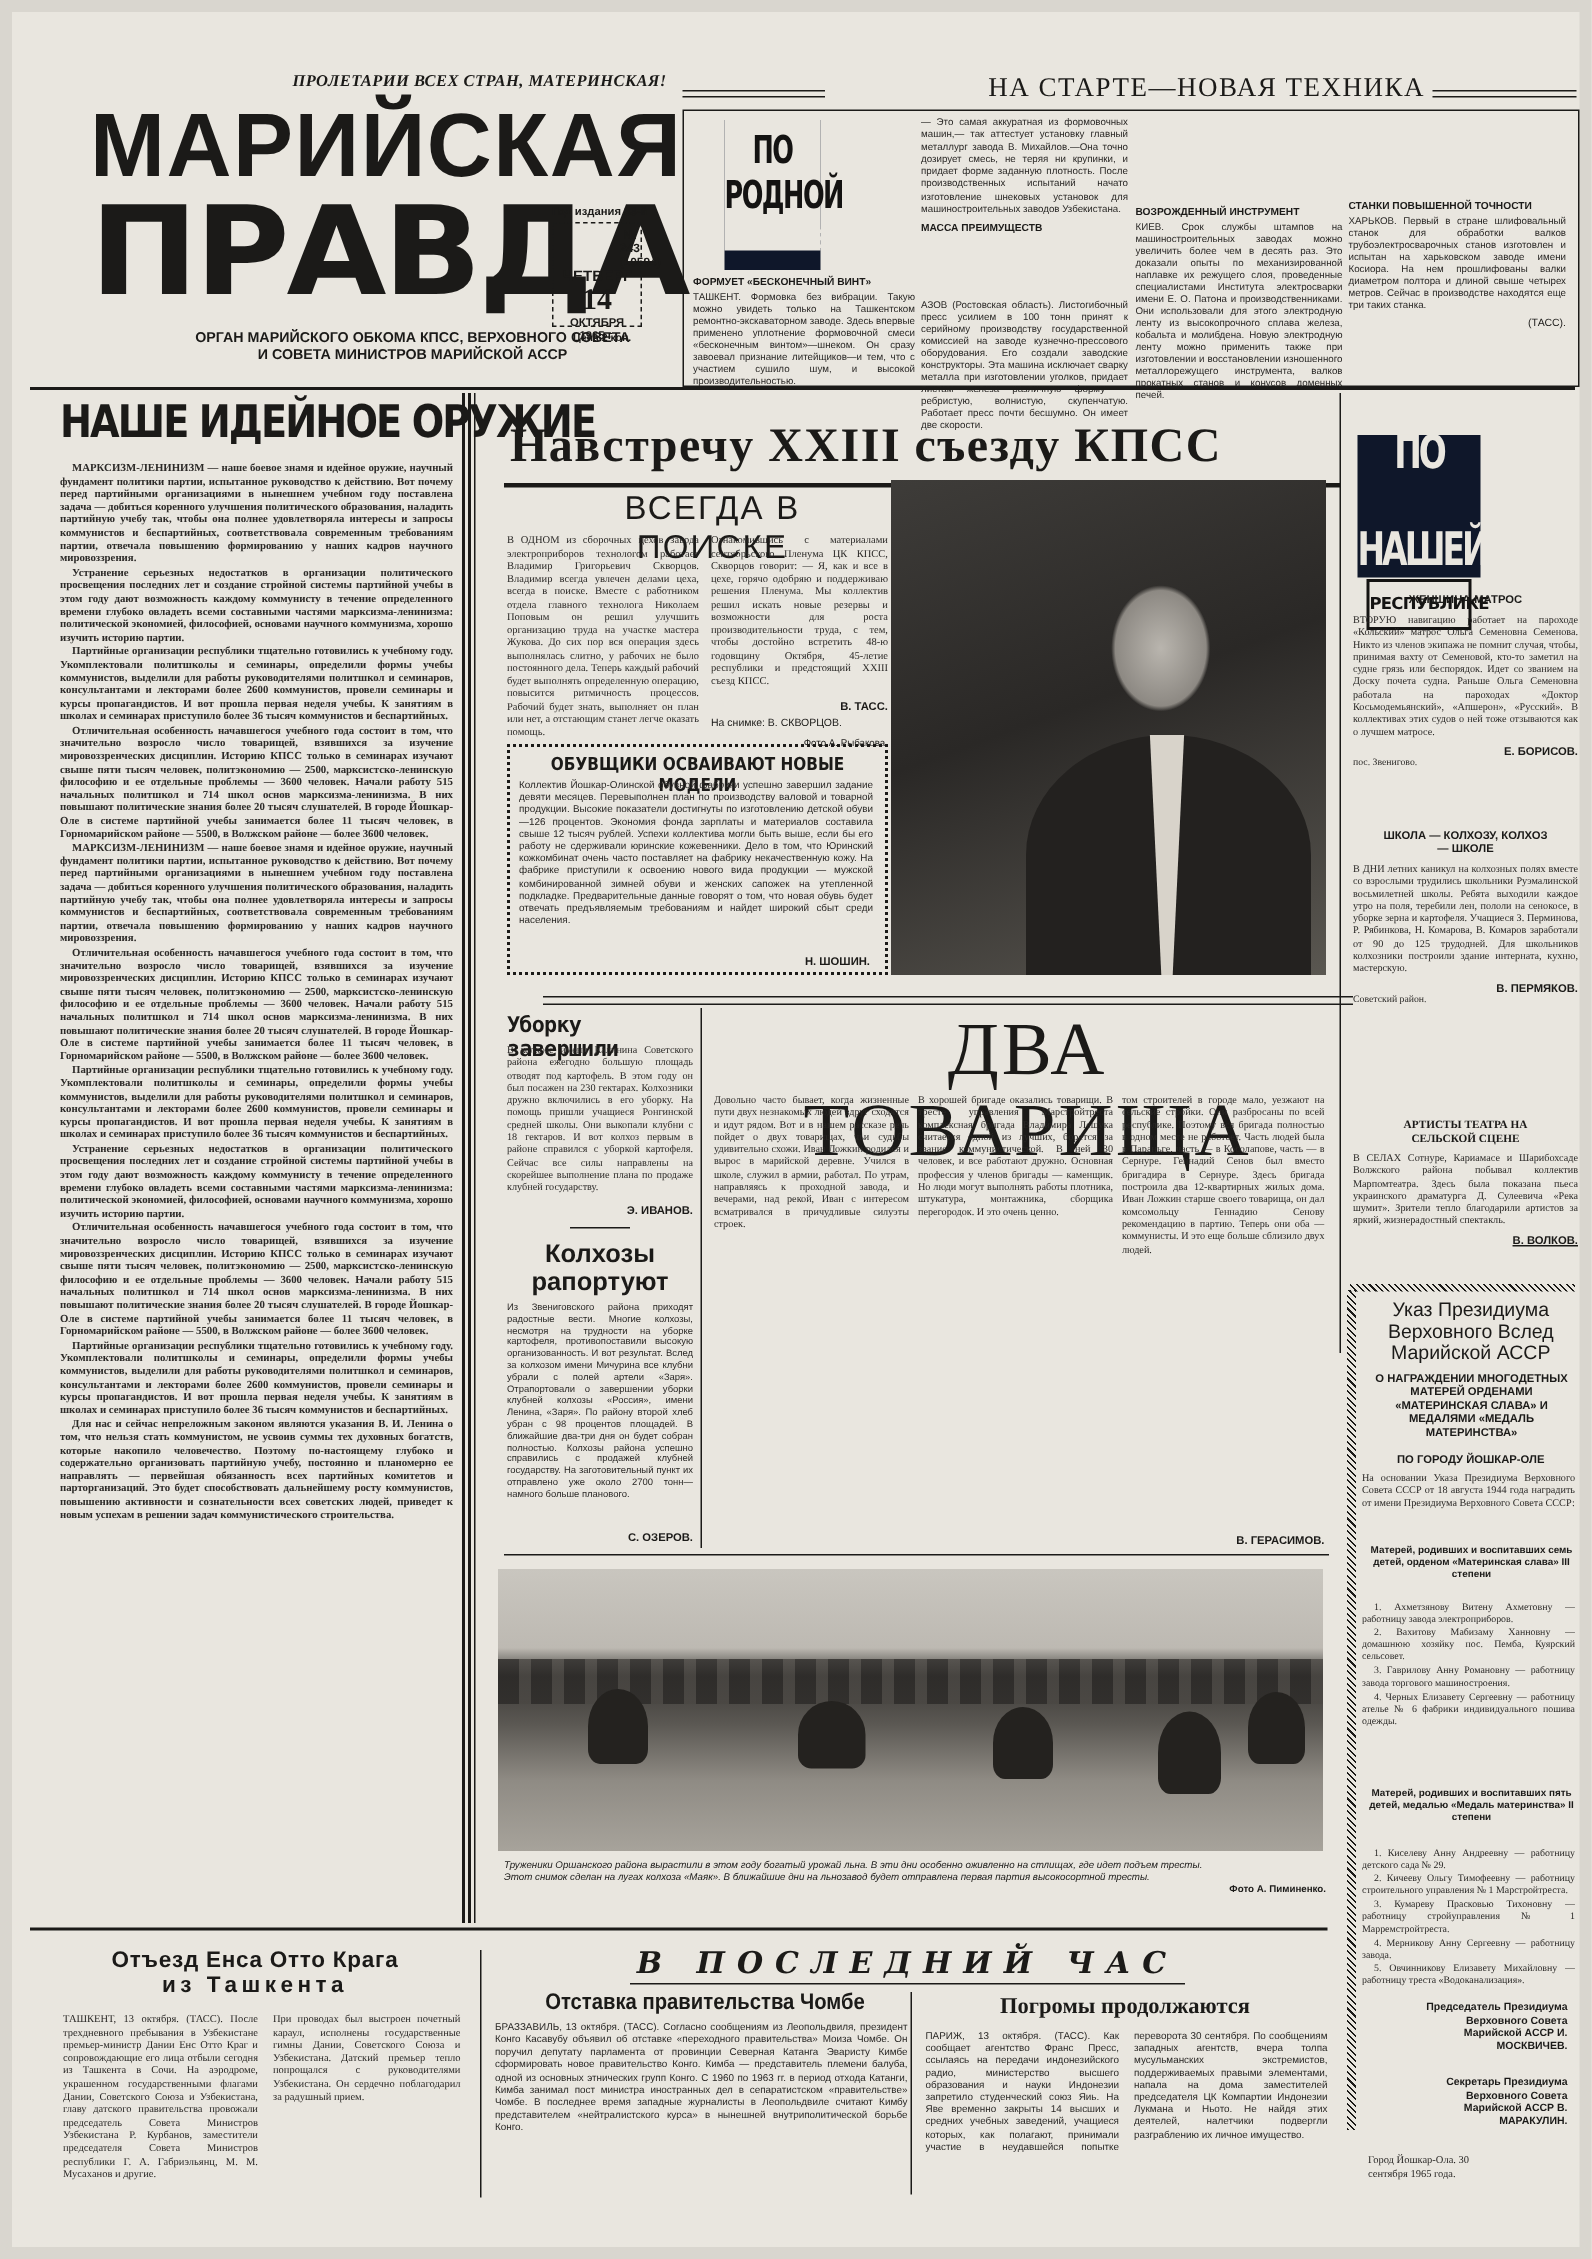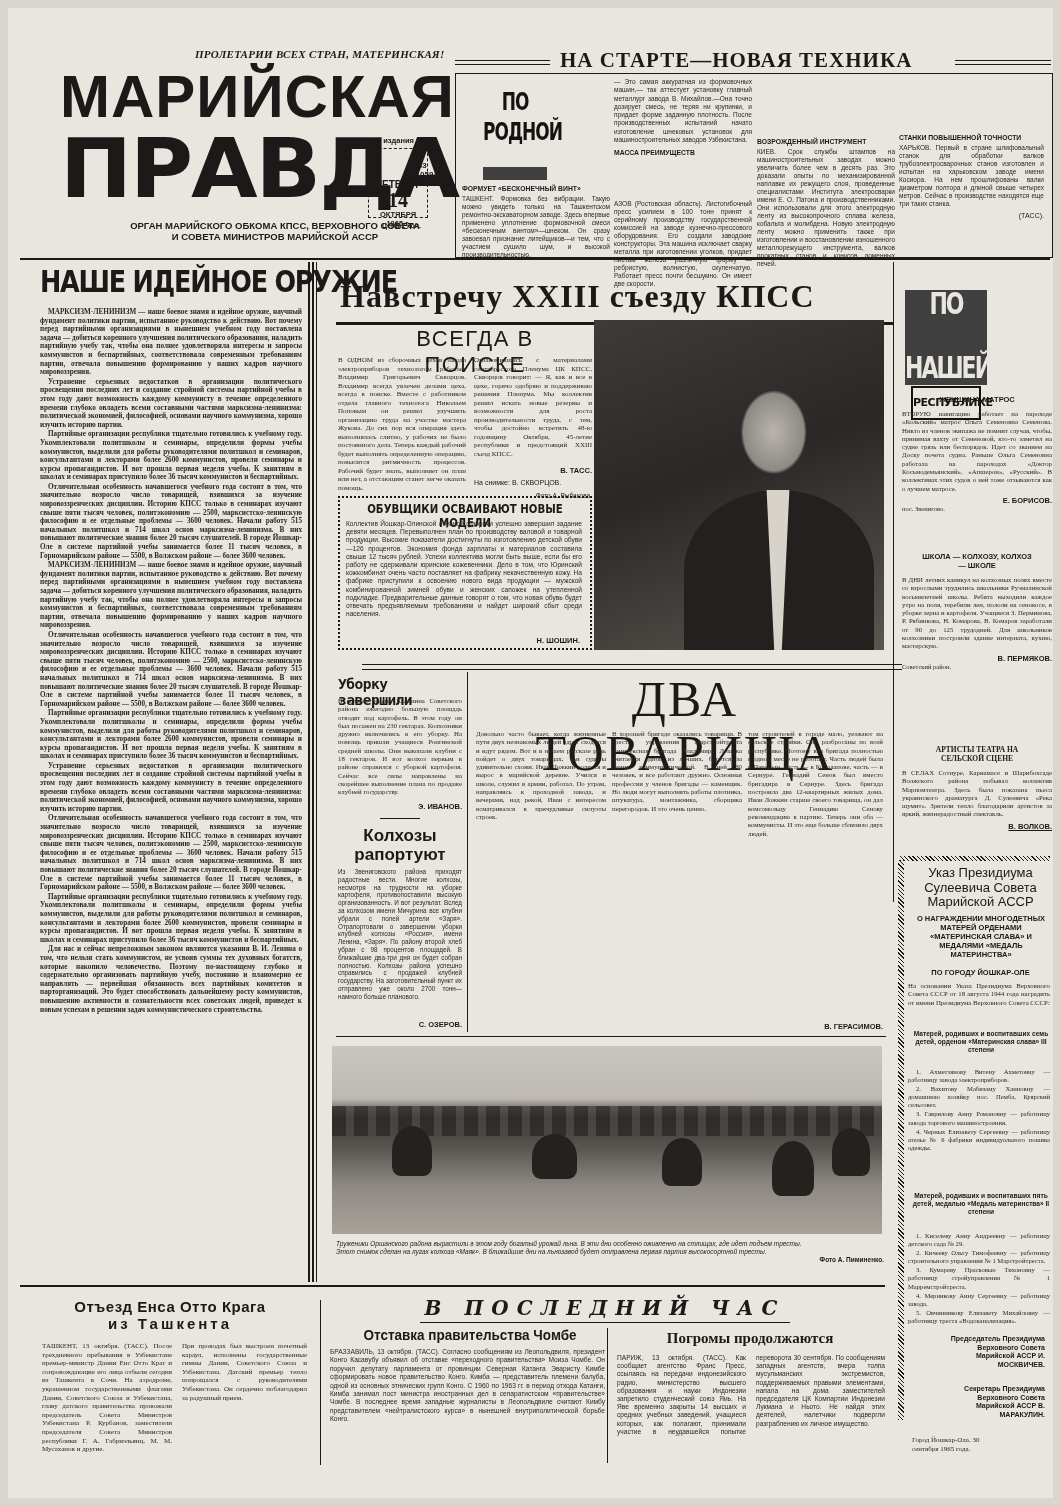--- a/index.html
+++ b/index.html
@@ -14,21 +14,21 @@
   .rule-thick{position:absolute;background:#1b1a18;}
   .vrule{position:absolute;width:2px;background:#1b1a18;}
   .photo{position:absolute;background:#4a4845;overflow:hidden;}
   
   .slogan{left:195px;top:48px;font-size:11px;font-style:italic;font-weight:bold;font-family:"Liberation Serif",serif;letter-spacing:0.3px;}
   .title1{left:60px;top:66px;font-size:60px;font-weight:bold;font-family:"Liberation Sans",sans-serif;letter-spacing:1px;line-height:62px;}
   .title2{left:60px;top:128px;font-size:82px;font-weight:900;font-family:"DejaVu Sans",sans-serif;letter-spacing:-2px;line-height:82px;transform:scaleX(1.05);transform-origin:left;}
   .issue-box{left:368px;top:148px;width:58px;height:68px;border:1px dashed #1b1a18;text-align:center;font-family:"Liberation Sans",sans-serif;}
   .organ{left:95px;top:220px;width:360px;text-align:center;font-size:9.5px;font-weight:bold;font-family:"Liberation Sans",sans-serif;line-height:11px;}
   
-  .rubric{position:absolute;background:#404040;color:#e9e6df;font-family:"DejaVu Sans",sans-serif;font-weight:bold;text-align:center;}
+  .rubric{position:absolute;background:#0f172a;color:#e9e6df;font-family:"DejaVu Sans",sans-serif;font-weight:bold;text-align:center;}
   .wavy-box{position:absolute;border:2px dotted #1b1a18;}
   .hatched-left{position:absolute;width:6px;background:repeating-linear-gradient(45deg,#1b1a18 0 1px,transparent 1px 3px);}
 </style>
 </head>
 <body>
 
 <div class="paper"></div>
 
 <div class="abs slogan">ПРОЛЕТАРИИ ВСЕХ СТРАН, МАТЕРИНСКАЯ!</div>
 <div class="abs title1">МАРИЙСКАЯ</div>
@@ -42,21 +42,21 @@
   <div style="font-size:7.5px;font-weight:bold;">1965 г.</div>
 </div>
 <div class="abs cap" style="left:382px;top:222px;font-size:7px;font-weight:bold;">Цена 2 коп.</div>
 <div class="abs organ">
   <div>ОРГАН МАРИЙСКОГО ОБКОМА КПСС, ВЕРХОВНОГО СОВЕТА</div>
   <div>И СОВЕТА МИНИСТРОВ МАРИЙСКОЙ АССР</div>
 </div>
 
 <div class="abs" style="left:455px;top:52px;width:596px;height:18px;">
   <div class="abs" style="left:0;top:8px;width:95px;height:3px;border-top:1px solid #1b1a18;border-bottom:1px solid #1b1a18;"></div>
-  <div class="abs" style="left:105px;top:-4px;width:390px;text-align:left;font-size:21px;font-family:'Liberation Serif',serif;letter-spacing:1px;font-weight:bold;">НА СТАРТЕ—НОВАЯ ТЕХНИКА</div>
+  <div class="abs" style="left:105px;top:-4px;width:390px;text-align:right;font-size:18px;font-family:'Liberation Serif',serif;letter-spacing:1px;">НА СТАРТЕ—НОВАЯ ТЕХНИКА</div>
   <div class="abs" style="left:500px;top:8px;width:96px;height:3px;border-top:1px solid #1b1a18;border-bottom:1px solid #1b1a18;"></div>
 </div>
 <div class="abs" style="left:455px;top:73px;width:596px;height:183px;border:1.5px solid #1b1a18;"></div>
 <div class="rubric" style="left:483px;top:80px;width:64px;height:100px;">
   <div style="background:#e9e6df;color:#141312;font-size:17px;line-height:20px;padding-top:4px;height:54px;letter-spacing:-1px;transform:scaleY(1.5);transform-origin:top;">ПО РОДНОЙ</div>
   <div style="font-size:17px;line-height:44px;letter-spacing:-1px;">СТРАНЕ</div>
 </div>
 <div class="abs" style="left:462px;top:185px;width:148px;">
   <div class="cap bold" style="font-size:6.8px;margin-bottom:3px;">ФОРМУЕТ «БЕСКОНЕЧНЫЙ ВИНТ»</div>
   <div class="txt cap" style="font-size:6.5px;line-height:8px;">ТАШКЕНТ. Формовка без вибрации. Такую можно увидеть только на Ташкентском ремонтно-экскаваторном заводе. Здесь впервые применено уплотнение формовочной смеси «бесконечным винтом»—шнеком. Он сразу завоевал признание литейщиков—и тем, что с участием сушило шум, и высокой производительностью.</div>
@@ -179,21 +179,21 @@
 <div class="abs" style="left:902px;top:745px;width:150px;">
   <div class="bold" style="text-align:center;font-size:7.5px;margin-bottom:6px;padding:0 25px;">АРТИСТЫ ТЕАТРА НА СЕЛЬСКОЙ СЦЕНЕ</div>
   <div class="txt" style="font-size:6.8px;line-height:8.3px;">В СЕЛАХ Сотнуре, Кариамасе и Шарибохсаде Волжского района побывал коллектив Марпомтеатра. Здесь была показана пьеса украинского драматурга Д. Сулеевича «Река шумит». Зрители тепло благодарили артистов за яркий, жизнерадостный спектакль.</div>
   <div class="sig" style="margin-top:3px;text-decoration:underline;">В. ВОЛКОВ.</div>
 </div>
 
 <div class="abs" style="left:900px;top:856px;width:150px;height:5px;background:repeating-linear-gradient(45deg,#1b1a18 0 1px,transparent 1px 3px);"></div>
 <div class="hatched-left" style="left:898px;top:860px;height:560px;"></div>
 <div class="abs cap" style="left:908px;top:866px;width:145px;text-align:center;font-size:13px;line-height:14.5px;">
   <div>Указ Президиума</div>
-  <div>Сулеевича Совета</div>
+  <div>Верховного Вслед</div>
   <div>Марийской АССР</div>
 </div>
 <div class="abs cap bold" style="left:915px;top:914px;width:132px;text-align:center;font-size:7.5px;line-height:9px;">О НАГРАЖДЕНИИ МНОГОДЕТНЫХ МАТЕРЕЙ ОРДЕНАМИ «МАТЕРИНСКАЯ СЛАВА» И МЕДАЛЯМИ «МЕДАЛЬ МАТЕРИНСТВА»</div>
 <div class="abs cap bold" style="left:908px;top:968px;width:145px;text-align:center;font-size:7.5px;">ПО ГОРОДУ ЙОШКАР-ОЛЕ</div>
 <div class="abs txt" style="left:908px;top:982px;width:142px;font-size:6.8px;line-height:8.3px;">На основании Указа Президиума Верховного Совета СССР от 18 августа 1944 года наградить от имени Президиума Верховного Совета СССР:</div>
 <div class="abs cap bold" style="left:912px;top:1030px;width:138px;text-align:center;font-size:6.6px;line-height:8px;">Матерей, родивших и воспитавших семь детей, орденом «Материнская слава» III степени</div>
 <div class="abs txt" style="left:908px;top:1068px;width:142px;font-size:6.6px;line-height:8.1px;">
   <p>1. Ахметзянову Витену Ахметовну — работницу завода электроприборов.</p>
   <p>2. Вахитову Мабизаму Ханновну — домашнюю хозяйку пос. Пемба, Куярский сельсовет.</p>
   <p>3. Гаврилову Анну Романовну — работницу завода торгового машиностроения.</p>

